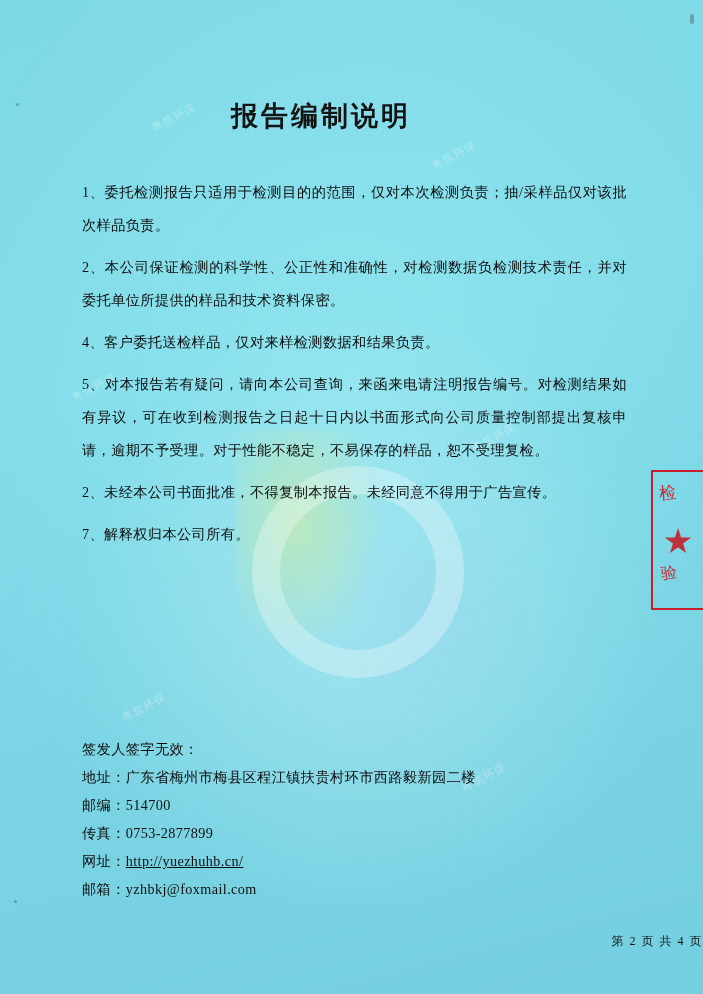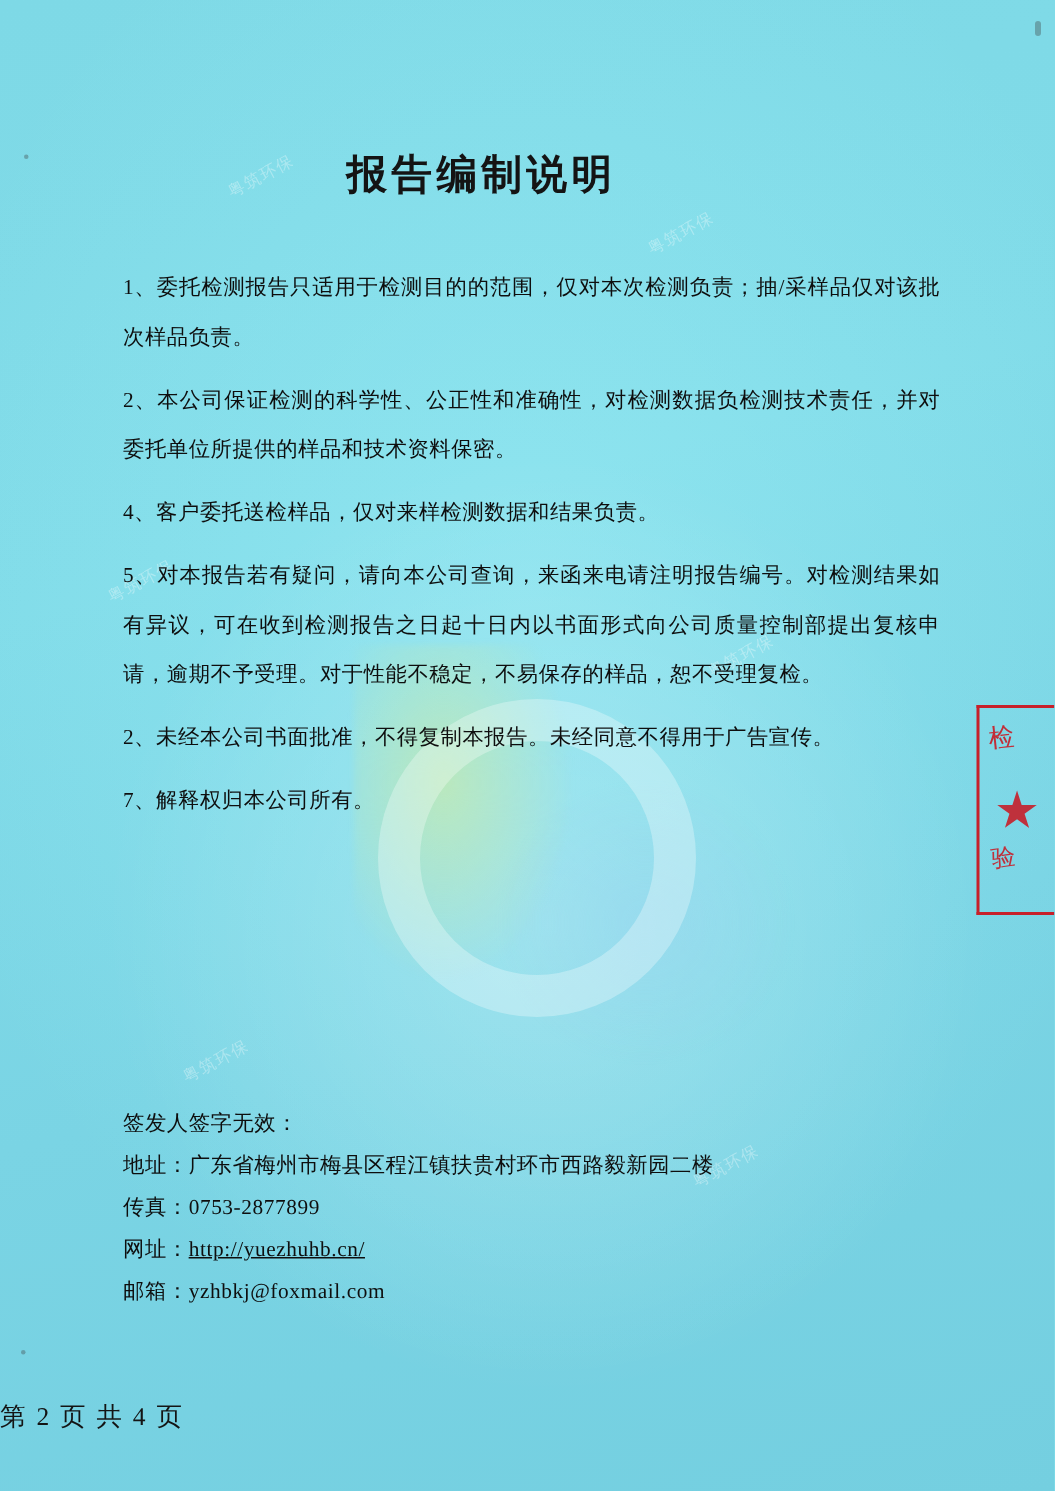--- a/index.html
+++ b/index.html
@@ -124,22 +124,22 @@
   }
   .contact-row .lbl { display: inline; }
   .contact-row .val { display: inline; margin-top: 36px; }
   .contact-row .val.url { text-decoration: underline; }
 
   .footer {
     position: absolute;
     left: 0;
     top: 933px;
     width: 703px;
-    text-align: left;
-    font-size: 17px;
+    text-align: right;
+    font-size: 12px;
     letter-spacing: 1.5px;
     color: #141414;
   }
 
   
   .stamp {
     position: absolute;
     left: 651px;
     top: 470px;
     width: 52px;
@@ -223,20 +223,23 @@
       <div class="para">7、解释权归本公司所有。</div>
     </div>
 
     <div class="contact-block">
       <div class="contact-heading">签发人签字无效：</div>
 
       <div class="contact-row">
         <span class="lbl">地址：</span><span class="val">广东省梅州市梅县区程江镇扶贵村环市西路毅新园二楼</span>
       </div>
       <div class="contact-row">
+        <span class="lbl">邮编：</span><span class="val">514700</span>
+      </div>
+      <div class="contact-row">
         <span class="lbl">传真：</span><span class="val">0753-2877899</span>
       </div>
       <div class="contact-row">
         <span class="lbl">网址：</span><span class="val url">http://yuezhuhb.cn/</span>
       </div>
       <div class="contact-row">
         <span class="lbl">邮箱：</span><span class="val">yzhbkj@foxmail.com</span>
       </div>
     </div>
 

